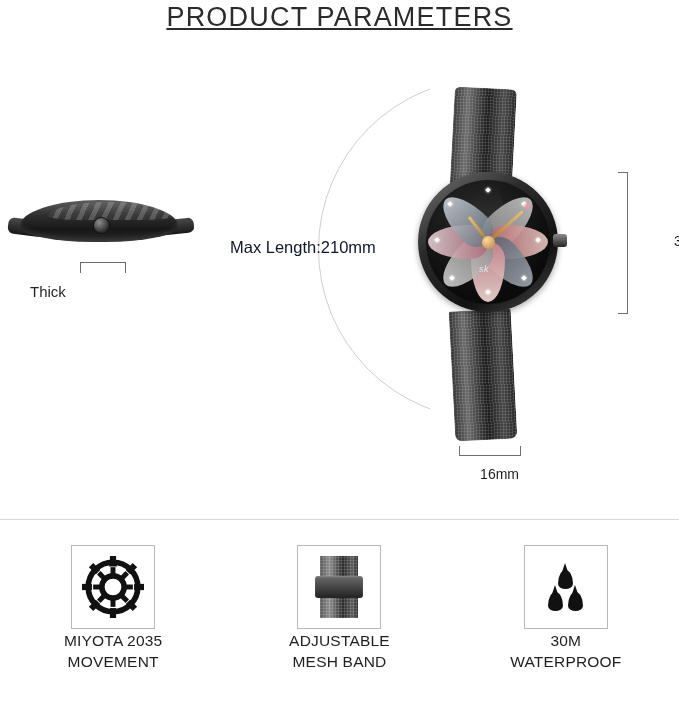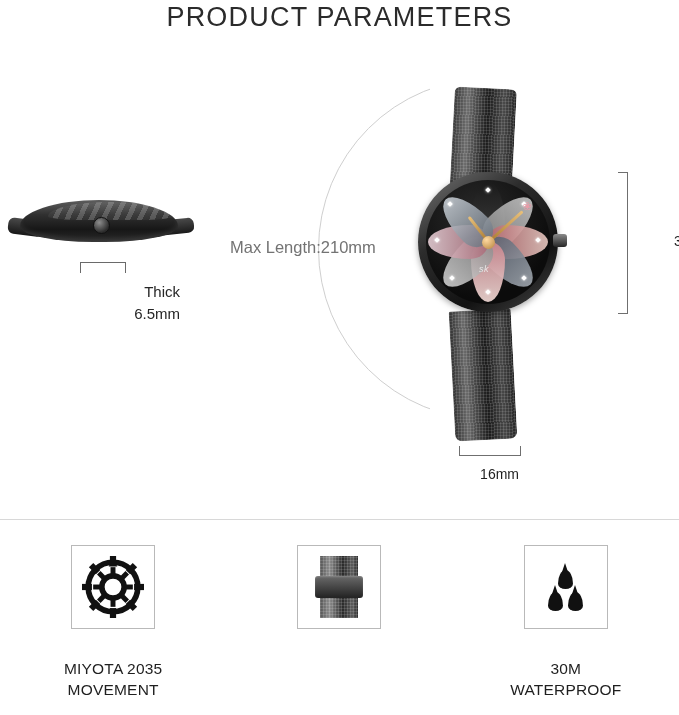--- a/index.html
+++ b/index.html
@@ -20,20 +20,21 @@
   .page-title {
     position: absolute;
     top: 2px;
     left: 0;
     width: 679px;
     text-align: center;
     font-size: 27px;
     letter-spacing: 1.2px;
     font-weight: 400;
     color: #2b2b2b;
+    text-decoration: underline;
   }
 
   
   .divider {
     position: absolute;
     left: 0;
     top: 519px;
     width: 679px;
     height: 1px;
     background: #d8d8d8;
@@ -105,21 +106,21 @@
     width: 44px;
     height: 10px;
     border: 1px solid #6a6a6a;
     border-bottom: none;
   }
   .thick-label {
     position: absolute;
     left: 30px;
     top: 281px;
     width: 150px;
-    text-align: right;
+    text-align: left;
     font-size: 15px;
     color: #262626;
     line-height: 22px;
   }
 
   
   .arc-circle {
     position: absolute;
     left: 318px;
     top: 78px;
@@ -136,21 +137,21 @@
     height: 360px;
     background: #ffffff;
   }
 
   .length-text {
     position: absolute;
     left: 230px;
     top: 234px;
     font-size: 16.5px;
     line-height: 27px;
-    color: #737373;
+    color: #0f172a;
     white-space: nowrap;
   }
 
   
   .band-top {
     position: absolute;
     left: 452px;
     top: 88px;
     width: 62px;
     height: 112px;
@@ -329,21 +330,21 @@
   .feature-box {
     width: 82px;
     height: 82px;
     border: 1px solid #b9b9b9;
     display: flex;
     align-items: center;
     justify-content: center;
     background: #fff;
   }
   .feature-label {
-    margin-top: 29px;
+    margin-top: 1px;
     text-align: center;
     font-size: 15.5px;
     line-height: 21px;
     color: #1f1f1f;
     white-space: pre-line;
     letter-spacing: .2px;
   }
   .mesh-icon {
     width: 56px;
     height: 62px;
@@ -399,21 +400,20 @@
   <div class="side-strap-l"></div>
   <div class="side-strap-r"></div>
   <div class="side-body">
     <div class="side-glass"></div>
   </div>
   <div class="side-crown"></div>
 </div>
 <div class="thick-bracket"></div>
 <div class="thick-label">
   <div>Thick</div>
-  <div>6.5mm</div>
 </div>
 
 <div class="arc-circle"></div>
 <div class="arc-mask"></div>
 
 <div class="length-text">
   <div>Max Length:210mm</div>
 </div>
 
 <div class="band-top"></div>
@@ -495,20 +495,22 @@
 MOVEMENT</div>
   </div>
 
   <div class="feature">
     <div class="feature-box">
       <div class="mesh-icon">
         <div class="mesh-strip"></div>
         <div class="mesh-clasp"></div>
       </div>
     </div>
+    <div class="feature-label">ADJUSTABLE
+MESH BAND</div>
   </div>
 
   <div class="feature">
     <div class="feature-box">
       <div class="drops-wrap">
         <div class="drop"></div>
         <div class="drops-row">
           <div class="drop"></div>
           <div class="drop"></div>
         </div>

